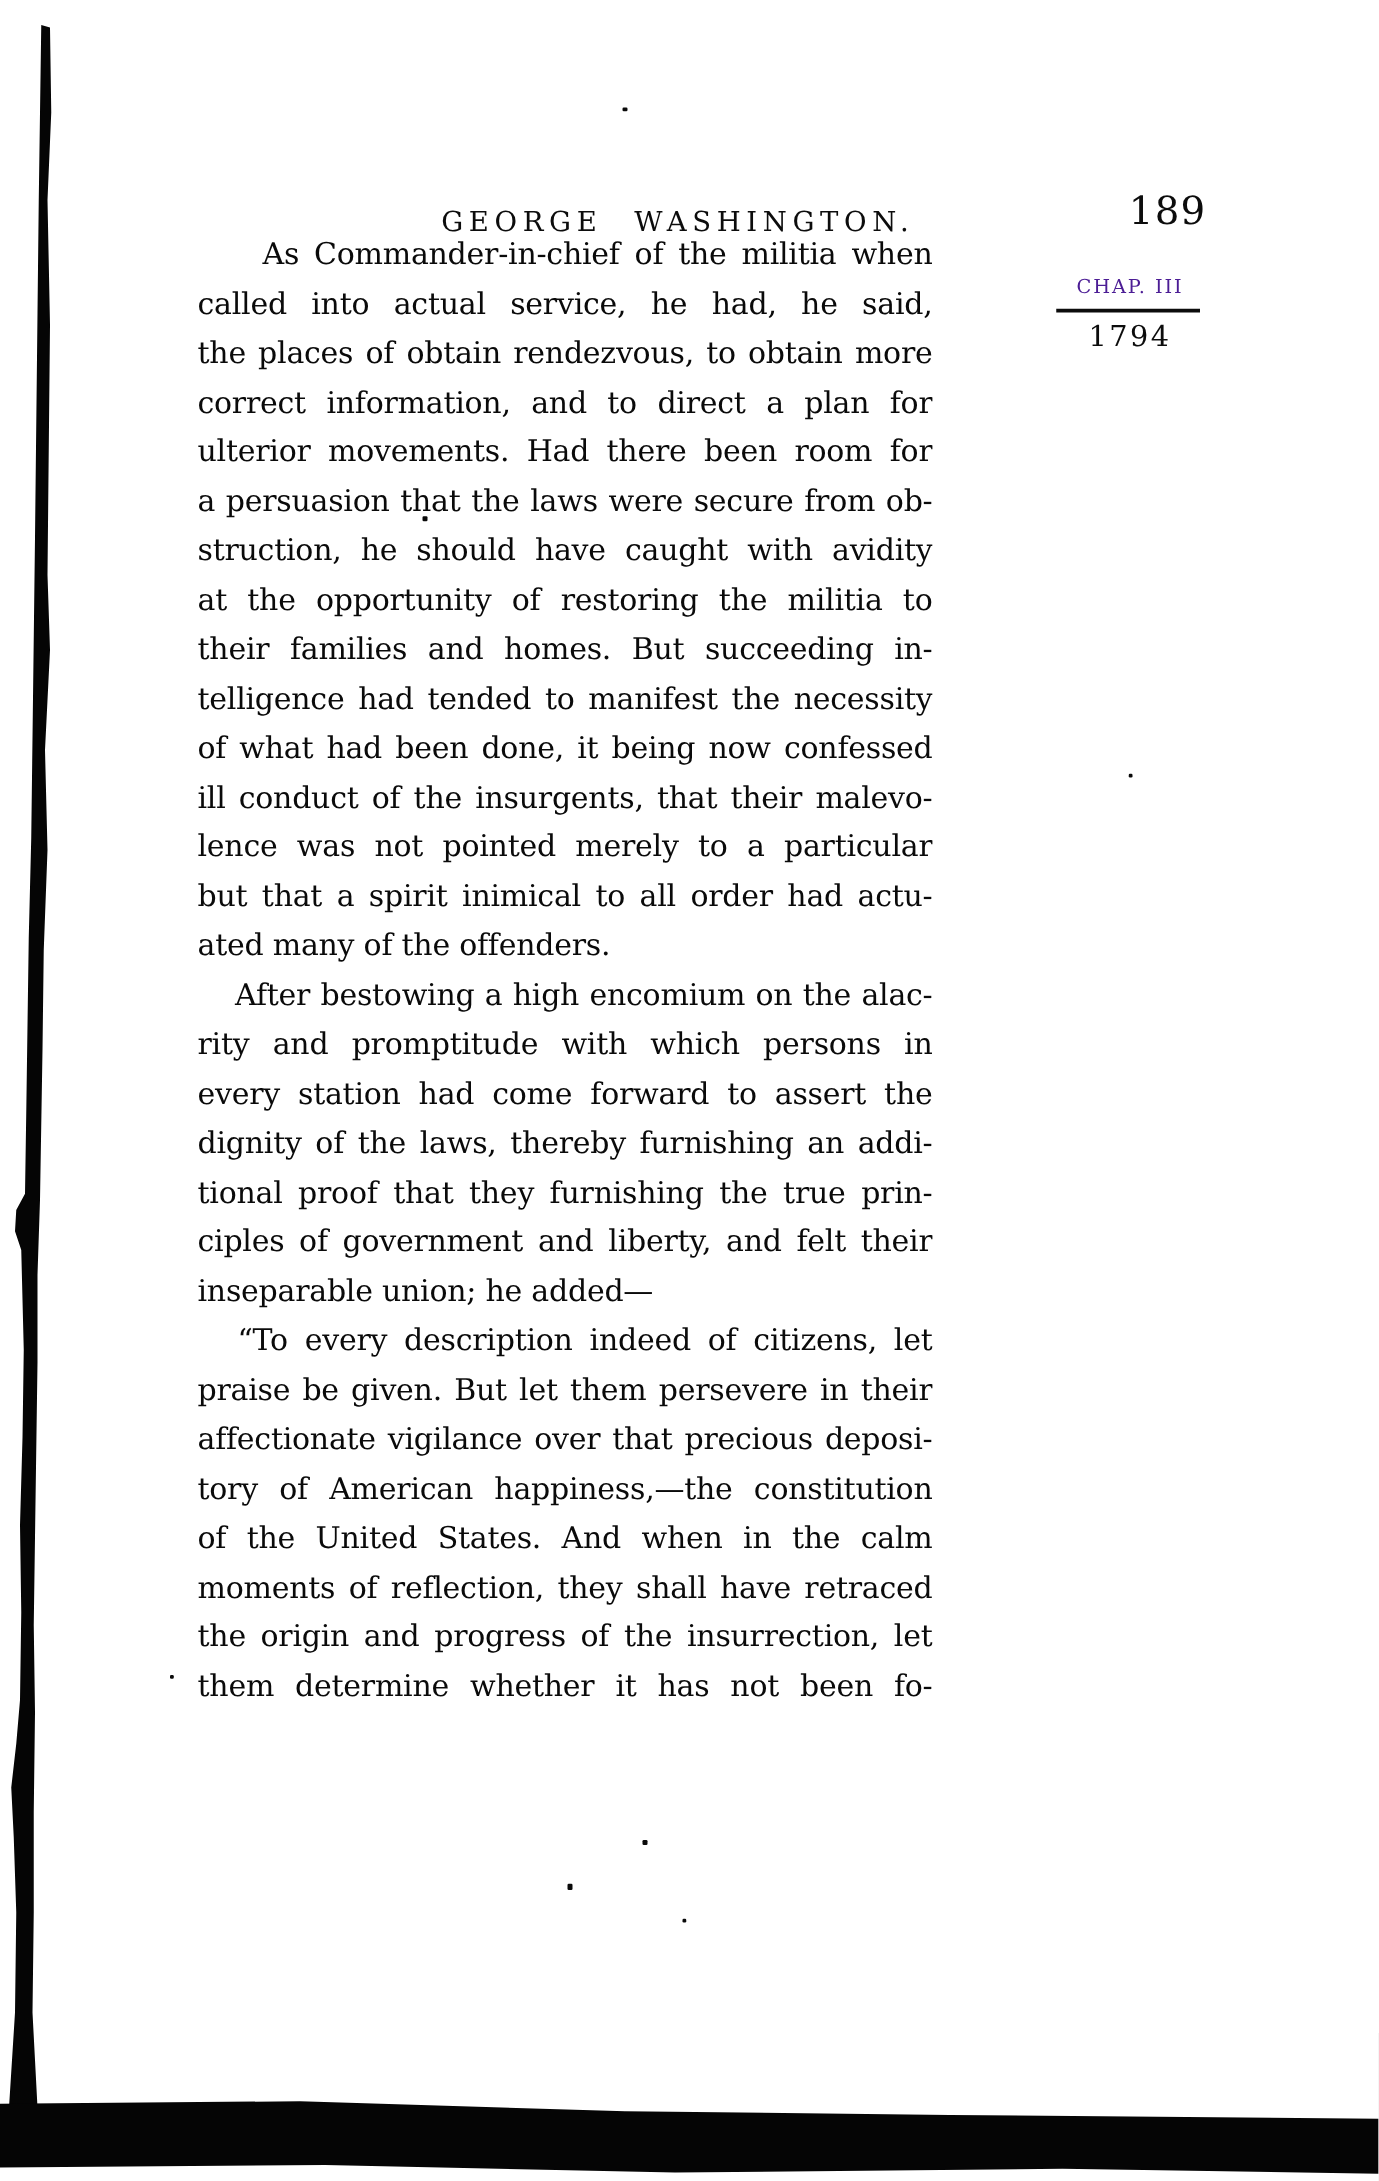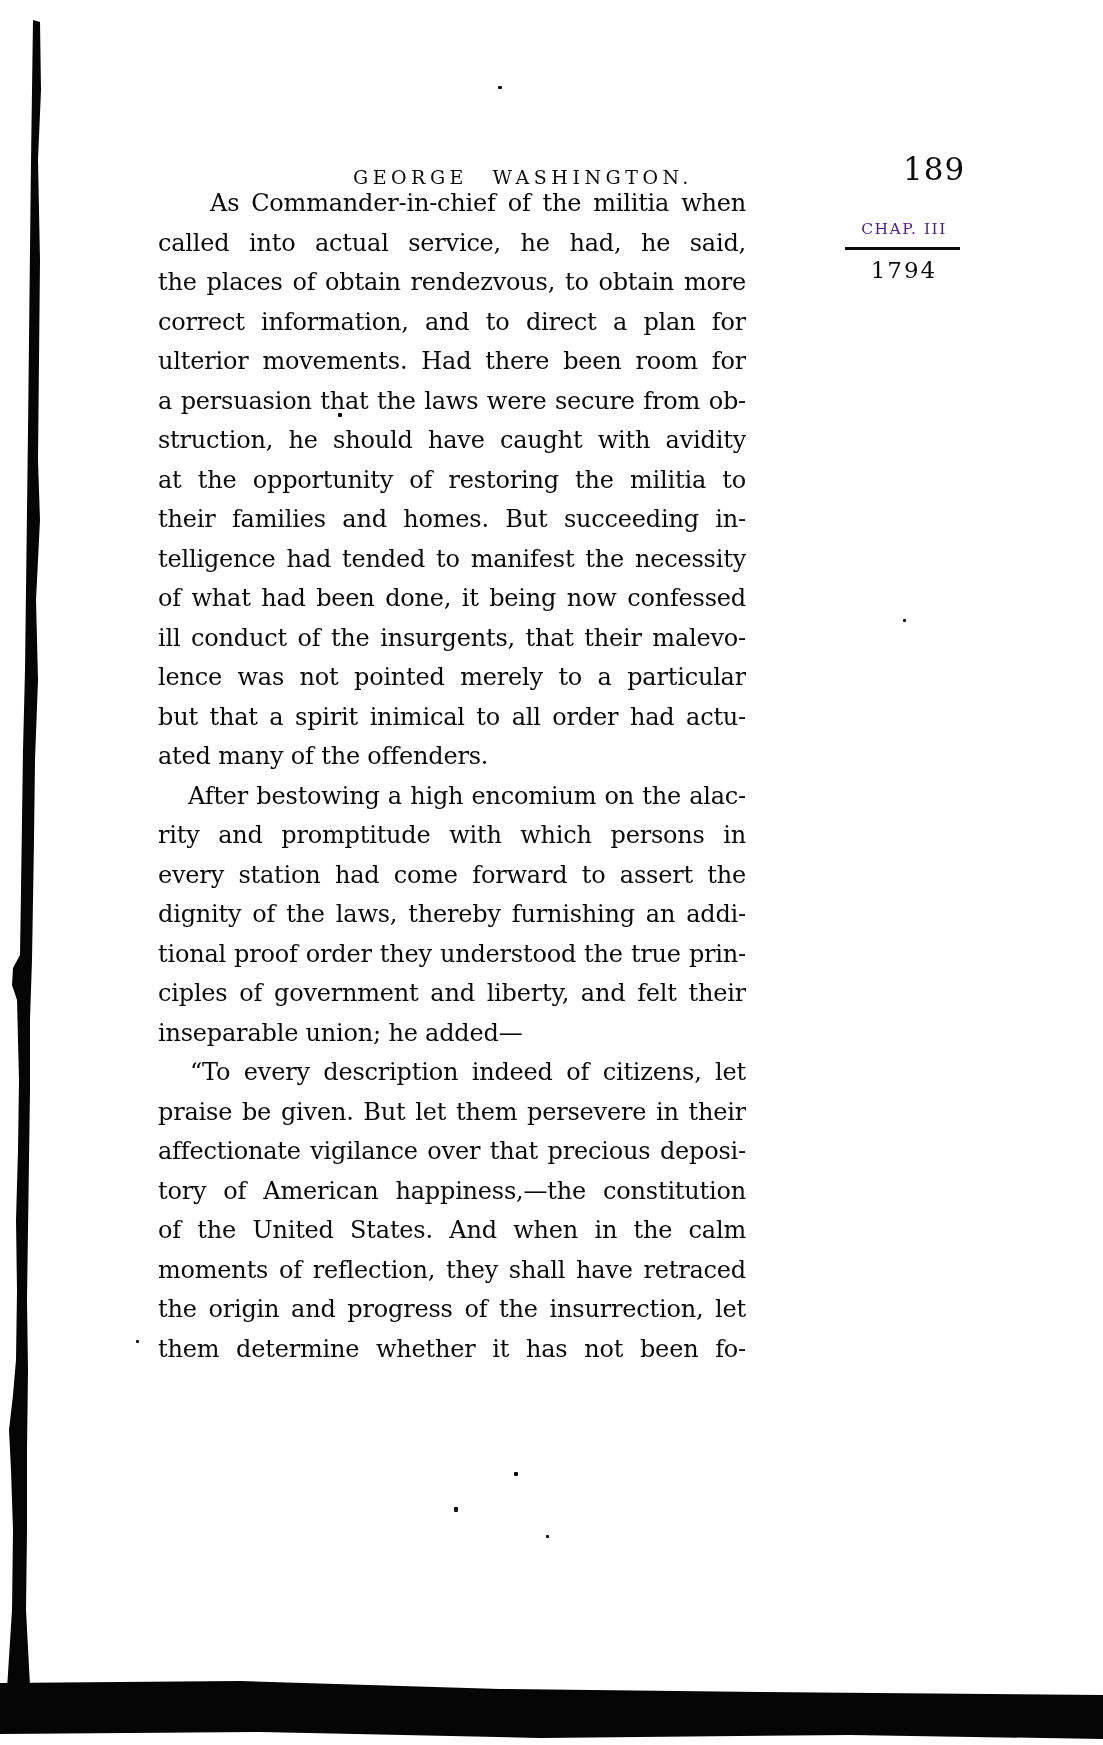--- a/index.html
+++ b/index.html
@@ -7,21 +7,21 @@
     position:relative;
     width:1103px;height:1745px;
     background:#ffffff;
     overflow:hidden;
     font-family:"DejaVu Serif","Liberation Serif",serif;
     color:#0a0a0a;
   }
   .artifact{position:absolute;pointer-events:none;}
   .running-head{
     position:absolute;left:353px;top:166px;
-    font-size:19px;letter-spacing:4.5px;word-spacing:14px;
+    font-size:22px;letter-spacing:4.5px;word-spacing:14px;
     color:#0c0c0c;white-space:nowrap;
   }
   .page-number{
     position:absolute;left:903px;top:151px;
     font-size:31px;letter-spacing:1px;color:#0c0c0c;
   }
   .margin-notes{
     position:absolute;left:845px;top:220px;width:118px;
     text-align:center;
   }
@@ -104,21 +104,21 @@
       <div class="line just">ill conduct of the insurgents, that their malevo-</div>
       <div class="line just">lence was not pointed merely to a particular law;</div>
       <div class="line just">but that a spirit inimical to all order had actu-</div>
       <div class="line just p-last">ated many of the offenders.</div>
     </div>
     <div>
       <div class="line just p2-first">After bestowing a high encomium on the alac-</div>
       <div class="line just">rity and promptitude with which persons in</div>
       <div class="line just">every station had come forward to assert the</div>
       <div class="line just">dignity of the laws, thereby furnishing an addi-</div>
-      <div class="line just">tional proof order they understood the true prin-</div>
+      <div class="line just">tional proof that they furnishing the true prin-</div>
       <div class="line just">ciples of government and liberty, and felt their</div>
       <div class="line just p-last">inseparable union; he added—</div>
     </div>
     <div>
       <div class="line just p3-first">“To every description indeed of citizens, let</div>
       <div class="line just">praise be given. But let them persevere in their</div>
       <div class="line just">affectionate vigilance over that precious deposi-</div>
       <div class="line just">tory of American happiness,—the constitution</div>
       <div class="line just">of the United States. And when in the calm</div>
       <div class="line just">moments of reflection, they shall have retraced</div>

